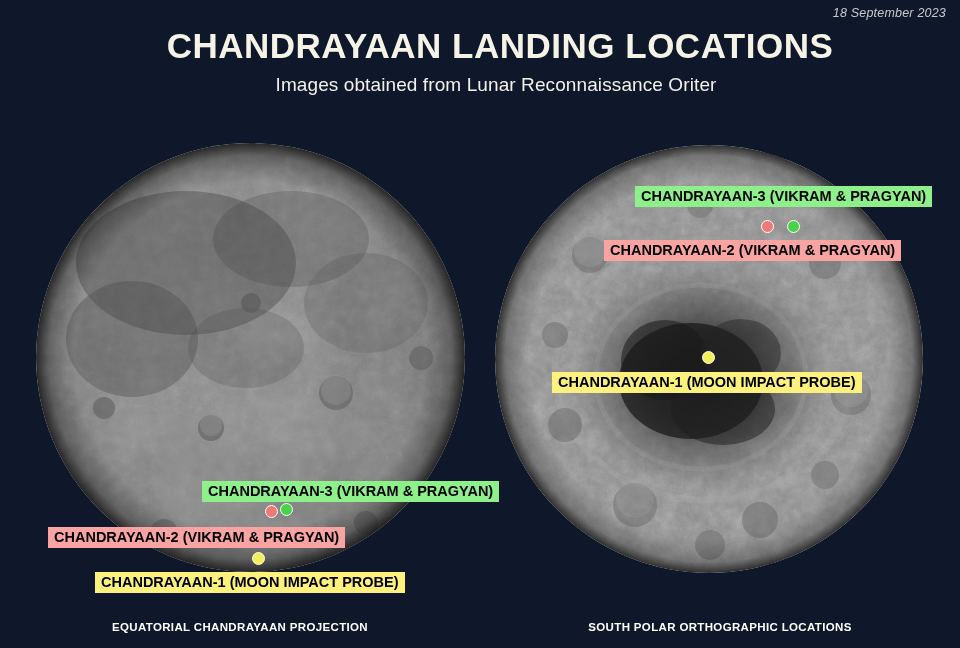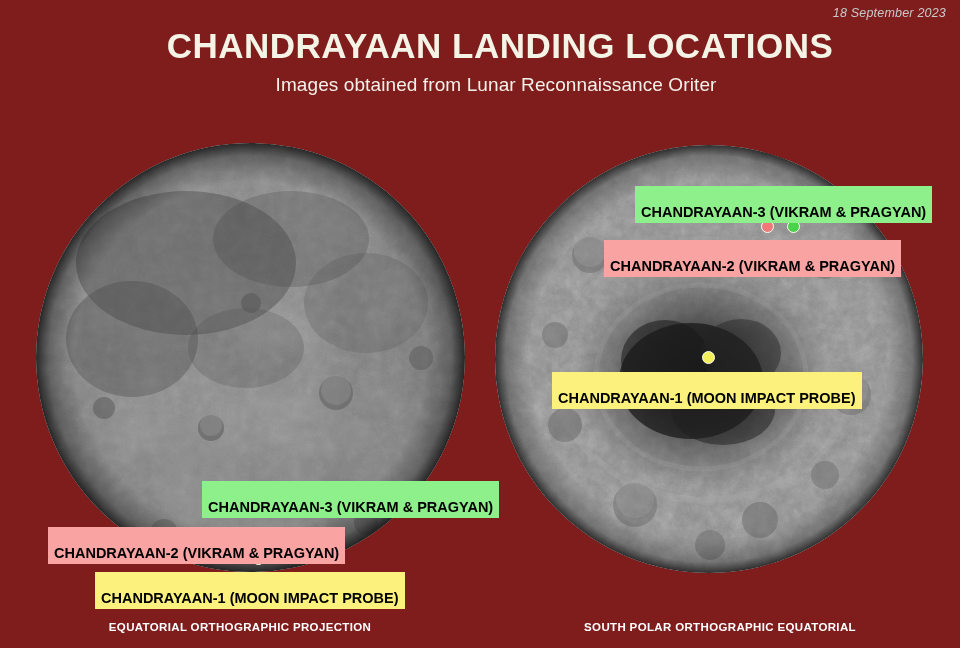--- a/index.html
+++ b/index.html
@@ -4,21 +4,21 @@
 <style>
   html, body {
     margin: 0;
     padding: 0;
     background: #000;
   }
   #stage {
     position: relative;
     width: 960px;
     height: 648px;
-    background: #7f1d1d;
+    background: #0f172a;
     overflow: hidden;
     font-family: "Liberation Sans", sans-serif;
     -webkit-font-smoothing: antialiased;
   }
 
   
   #date-stamp {
     position: absolute;
     top: 6px;
     right: 14px;
@@ -86,21 +86,21 @@
     box-sizing: border-box;
   }
 
   
   .callout {
     position: absolute;
     font-size: 14.5px;
     font-weight: bold;
     color: #000000;
     white-space: nowrap;
-    padding: 18px 6px 3px 6px;
+    padding: 2px 6px 3px 6px;
     line-height: 16px;
     letter-spacing: 0px;
     box-sizing: border-box;
   }
 </style>
 </head>
 <body>
 
 <div id="stage">
 
@@ -180,21 +180,21 @@
     </div>
 
     <div class="marker" style="left:265px; top:505px; background:#ef7878;"></div>
     <div class="marker" style="left:280px; top:503px; background:#4ad34a;"></div>
     <div class="marker" style="left:252px; top:552px; background:#f2ef5a;"></div>
 
     <div class="callout" style="left:202px; top:481px; background:#8df08a;">CHANDRAYAAN-3 (VIKRAM &amp; PRAGYAN)</div>
     <div class="callout" style="left:48px; top:527px; background:#f9a3a3;">CHANDRAYAAN-2 (VIKRAM &amp; PRAGYAN)</div>
     <div class="callout" style="left:95px; top:572px; background:#fbf17c;">CHANDRAYAAN-1 (MOON IMPACT PROBE)</div>
 
-    <div class="panel-caption" style="left:0; top:621px;">EQUATORIAL ORTHOGRAPHIC PROJECTION</div>
+    <div class="panel-caption" style="left:0; top:621px;">EQUATORIAL CHANDRAYAAN PROJECTION</div>
   </div>
 
   <div class="moon-panel" style="left:480px; top:0; width:480px; height:648px;">
 
     <div class="moon-disc" style="left:15px; top:145px; width:428px; height:428px;">
       <svg width="428" height="428" viewBox="0 0 428 428" aria-hidden="true">
         <defs>
           <radialGradient id="spBase" cx="50%" cy="50%" r="72%">
             <stop offset="0%" stop-color="#787878"></stop>
             <stop offset="40%" stop-color="#8a8a8a"></stop>
@@ -270,16 +270,16 @@
     </div>
 
     <div class="marker" style="left:281px; top:220px; background:#ef7878;"></div>
     <div class="marker" style="left:307px; top:220px; background:#4ad34a;"></div>
     <div class="marker" style="left:222px; top:351px; background:#f2ef5a;"></div>
 
     <div class="callout" style="left:155px; top:186px; background:#8df08a;">CHANDRAYAAN-3 (VIKRAM &amp; PRAGYAN)</div>
     <div class="callout" style="left:124px; top:240px; background:#f9a3a3;">CHANDRAYAAN-2 (VIKRAM &amp; PRAGYAN)</div>
     <div class="callout" style="left:72px; top:372px; background:#fbf17c;">CHANDRAYAAN-1 (MOON IMPACT PROBE)</div>
 
-    <div class="panel-caption" style="left:0; top:621px;">SOUTH POLAR ORTHOGRAPHIC EQUATORIAL</div>
+    <div class="panel-caption" style="left:0; top:621px;">SOUTH POLAR ORTHOGRAPHIC LOCATIONS</div>
   </div>
 
 </div>
 
 </body></html>

